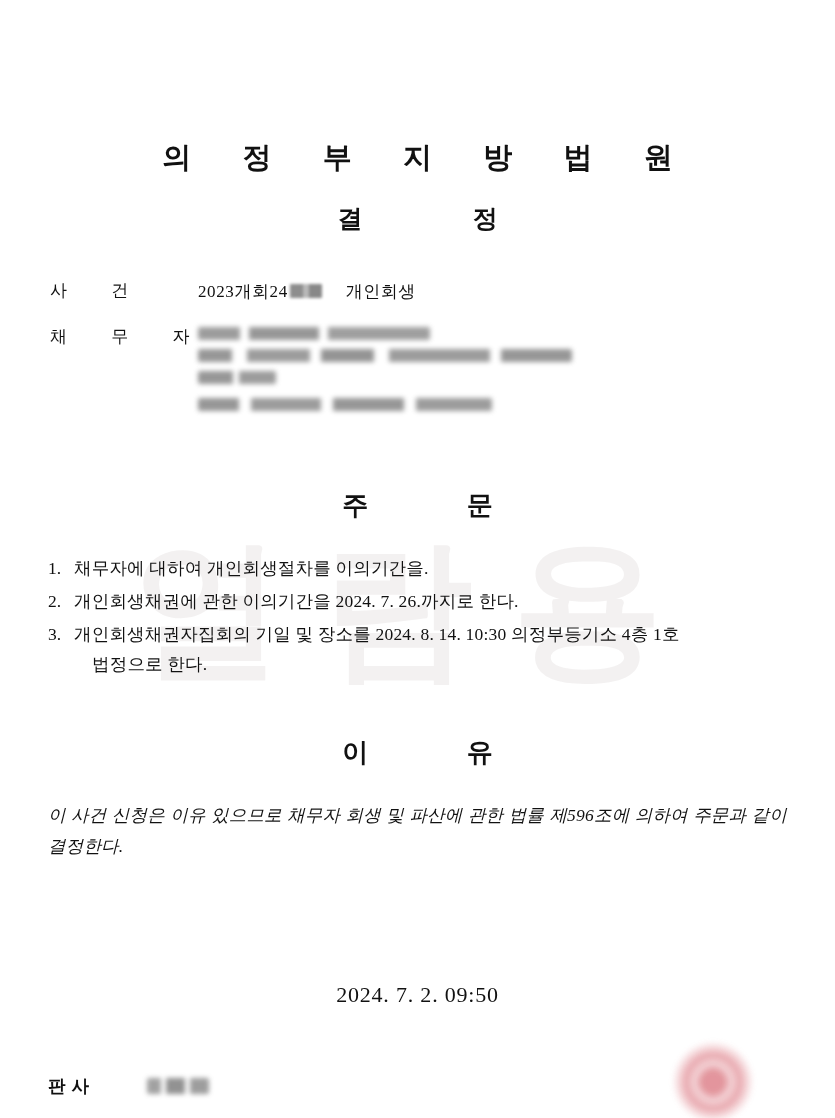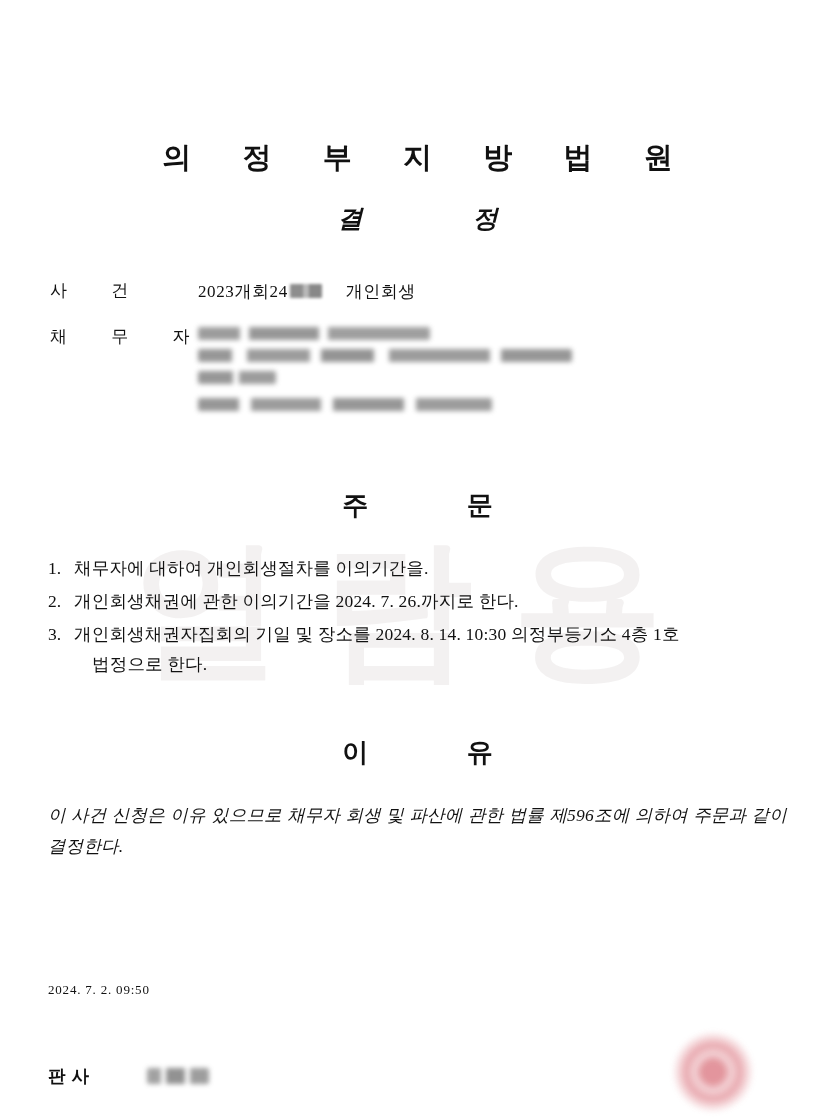--- a/index.html
+++ b/index.html
@@ -55,21 +55,20 @@
     text-indent: 22px;
     font-family: "Liberation Serif", serif;
   }
   .doc-type {
     margin-top: 24px;
     text-align: center;
     font-size: 25px;
     font-weight: 700;
     letter-spacing: 52px;
     text-indent: 52px;
-    font-style: italic;
   }
 
   
   .meta {
     margin-top: 44px;
   }
   .meta-row {
     display: flex;
     align-items: flex-start;
     margin-bottom: 22px;
@@ -155,21 +154,22 @@
     font-size: 17.5px;
     line-height: 1.75;
     letter-spacing: 0.2px;
     text-align: justify;
     font-style: italic;
   }
 
   
   .doc-date {
     margin-top: 120px;
-    font-size: 13px;
+    text-align: center;
+    font-size: 22px;
     letter-spacing: 0.8px;
   }
 
   
   .sign-row {
     margin-top: 66px;
     display: flex;
     align-items: center;
     justify-content: flex-start;
     position: relative;

